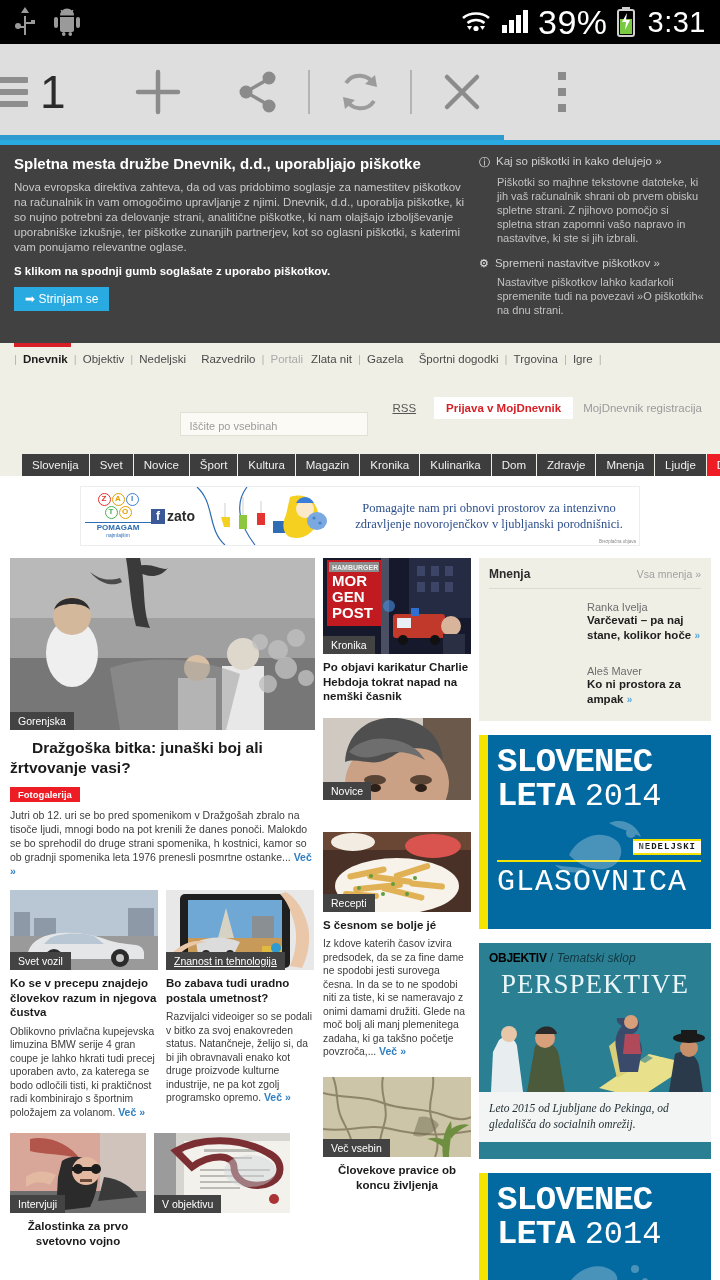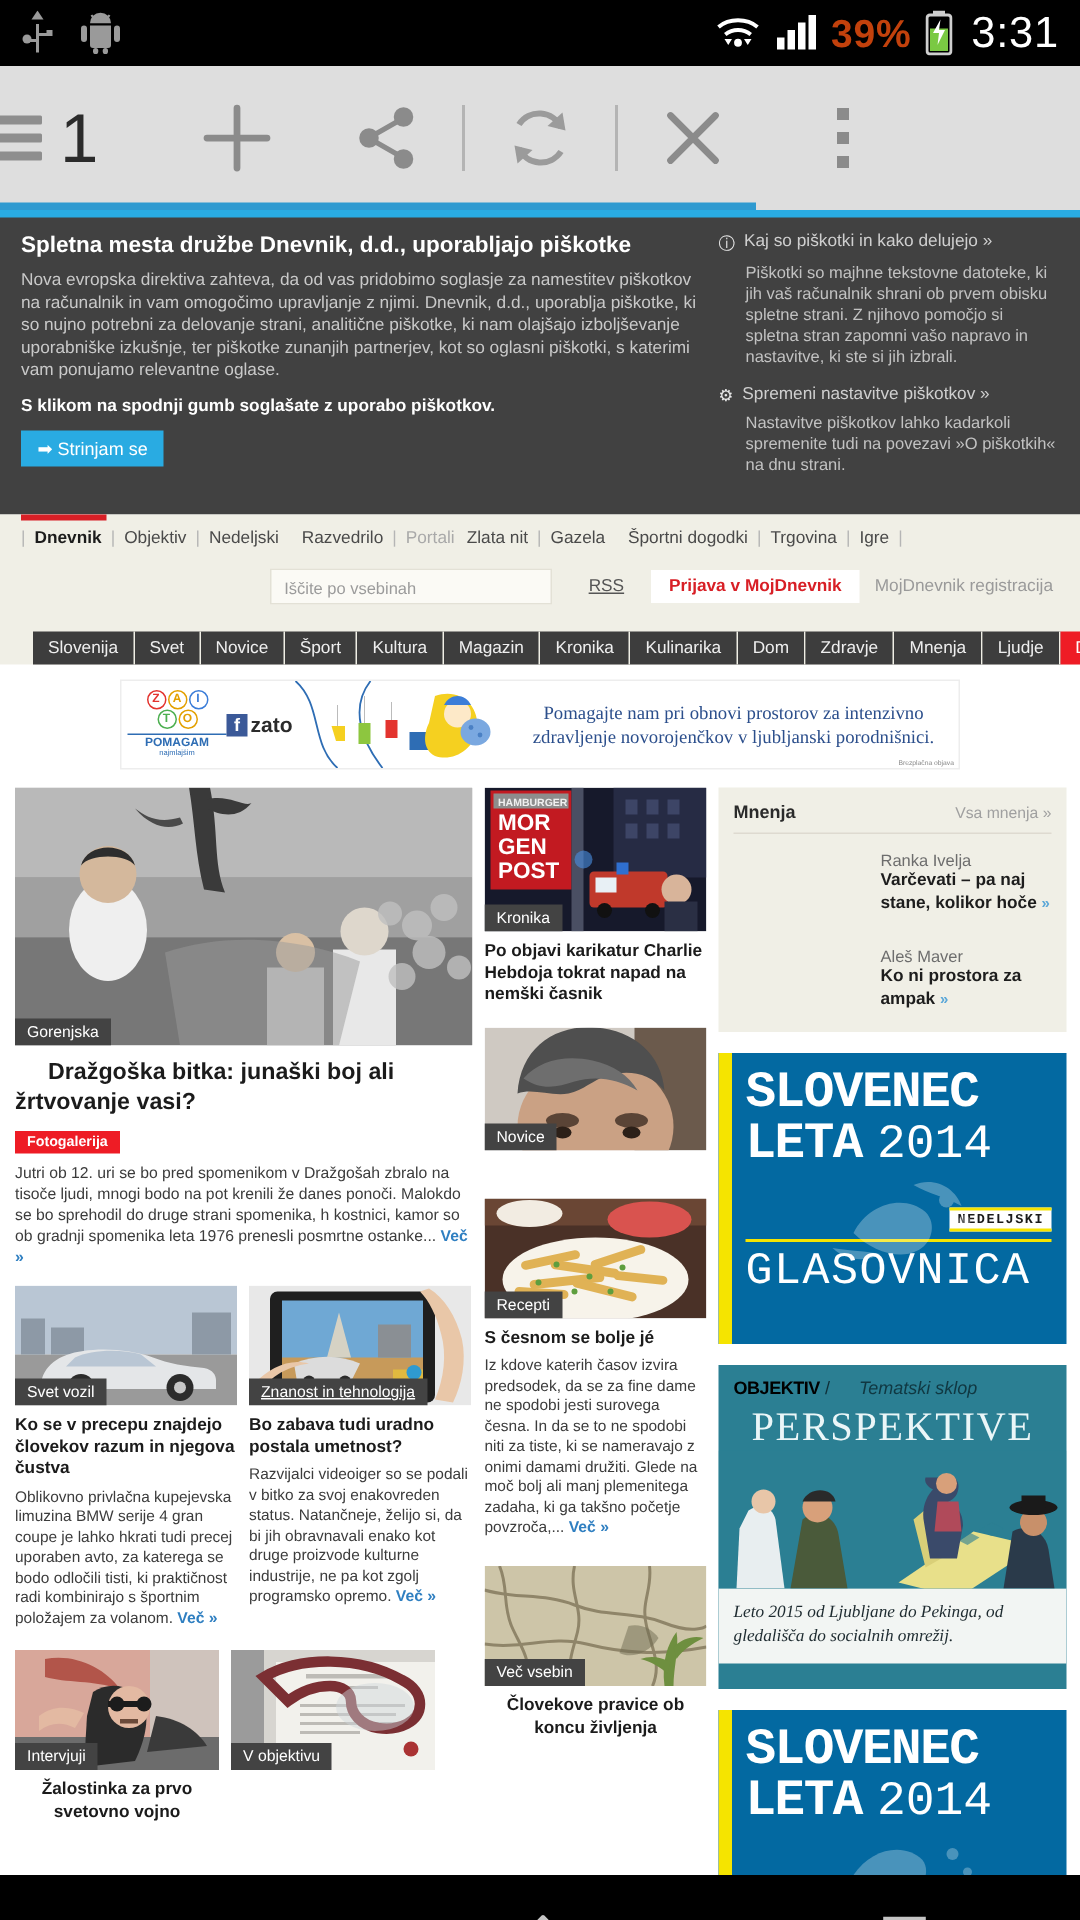--- a/index.html
+++ b/index.html
@@ -11,21 +11,21 @@
   }
 
   
   .statusbar {
     height: 44px; background: #000000;
     display: flex; align-items: center;
     padding: 0 14px; color: #d8d8d8;
   }
   .sb-left { display: flex; align-items: center; gap: 18px; }
   .sb-right { margin-left: auto; display: flex; align-items: center; gap: 9px; }
-  .sb-pct { font-size: 26px; color: #c2410c; letter-spacing: .5px; font-weight: bold; }
+  .sb-pct { font-size: 34px; color: #ffffff; letter-spacing: .5px; }
   .sb-time { font-size: 29px; color: #ffffff; margin-left: 4px; letter-spacing: .5px; }
 
   
   .browserbar {
     height: 96px; background: #dedede;
     display: flex; align-items: center; position: relative;
   }
   .bb-tabs { display: flex; align-items: center; gap: 6px; padding-left: 0px; }
   .bb-hamburger { display: flex; flex-direction: column; gap: 6px; width: 32px; margin-left: -4px;}
   .bb-hamburger i { display: block; height: 6px; background: #8e8e8e; border-radius: 1px; }
@@ -50,21 +50,21 @@
   
   .site { background: #f0efe6; }
   .redbar { width: 57px; height: 4px; background: #d81f26; margin-left: 14px; }
   .topnav { font-size: 11.5px; padding: 6px 12px 0; color: #4a4a4a; white-space: nowrap; }
   .topnav span { padding: 0 4px; }
   .topnav .nv-active { font-weight: bold; color: #1c1c1c; }
   .topnav .nv-dim { color: #a9a9a9; }
   .topnav .nv-pipe { color: #b5b5b5; padding: 0 2px; }
 
   .utilrow { display: flex; align-items: center; justify-content: flex-end; gap: 0; padding: 14px 8px 8px; }
-  .searchbox { width: 188px; height: 24px; background: #fbfaf5; border: 1px solid #e3e1d6; font-size: 11px; color: #9b9b9b; padding: 2px 8px; line-height: 22px; }
+  .searchbox { width: 188px; height: 24px; background: #fbfaf5; border: 1px solid #e3e1d6; font-size: 11px; color: #9b9b9b; padding: 2px 8px; line-height: 22px; margin-top: 33px; }
   .rsslink { font-size: 11.5px; color: #555; text-decoration: underline; margin: 0 18px 0 24px; }
   .loginbtn { background: #ffffff; color: #d81f26; font-weight: bold; font-size: 11.5px; padding: 5px 12px; }
   .reglink { font-size: 11.5px; color: #9a9a9a; padding: 5px 10px; }
 
   .cattabs { display: flex; margin: 10px 0 0 22px; font-size: 11.5px; }
   .cattab { background: #3d3d3d; color: #efefef; padding: 5px 10px; border-right: 1px solid #f0efe6; white-space: nowrap; }
   .cattab.red { background: #ee1c25; color: #ffffff; font-weight: normal; }
 
   .content { background: #ffffff; margin: 0; padding: 10px 10px 0; }
 
@@ -124,21 +124,21 @@
   .ad-sl-year { font-size: 32px; color: #ffffff; font-weight: 300; line-height: 34px; }
   .ad-ned { text-align: right; margin-top: 22px; }
   .ad-ned-box { display: inline-block; background: #ffffff; color: #1b1b1b; font-size: 9px; font-weight: bold; letter-spacing: 1px; padding: 1px 5px; border-top: 2px solid #f5e400; border-bottom: 2px solid #f5e400; }
   .ad-sl-div { height: 2px; background: #f5e400; margin: 5px 0 3px; }
   .ad-sl-glas { font-size: 30px; color: #ffffff; font-weight: 300; letter-spacing: 1px; line-height: 34px; }
 
   .ad-objektiv { width: 232px; margin-top: 14px; background: #2b7f93; position: relative; overflow: hidden; }
   .ad-ob-top { padding: 8px 10px 0; }
   .ad-ob-head { font-size: 12px; color: #0f2f38; }
   .ad-ob-head b { color: #000; letter-spacing: -.3px; }
-  .ad-ob-head i { color: #103842; font-style: italic; margin-left: 16px; }
+  .ad-ob-head i { color: #103842; font-style: italic; }
   .ad-ob-persp { font-family: "Liberation Serif", serif; font-size: 27px; color: #eaf6f8; text-align: center; letter-spacing: 1px; margin-top: 4px; }
   .ad-ob-art { height: 92px; position: relative; }
   .ad-ob-cap { background: #f2f5f3; font-family: "Liberation Serif", serif; font-style: italic; font-size: 11.5px; line-height: 16px; color: #1e2b30; padding: 8px 10px 10px; }
 
   
   .navbar { height: 86px; background: #000000; display: flex; align-items: center; justify-content: space-around; }
 
   svg { display: block; }
 </style>
 </head>

